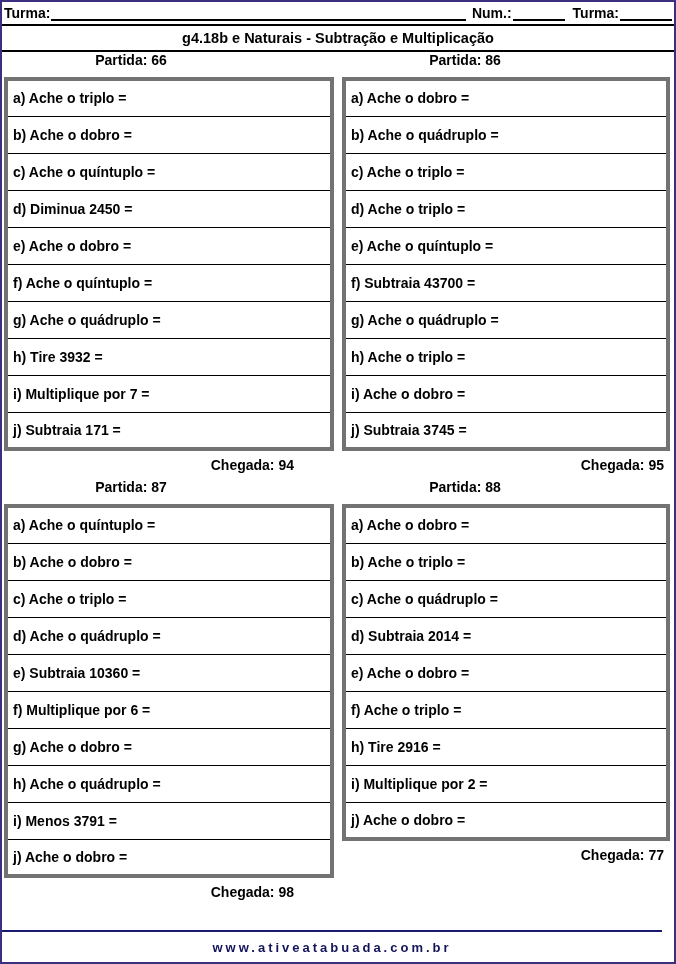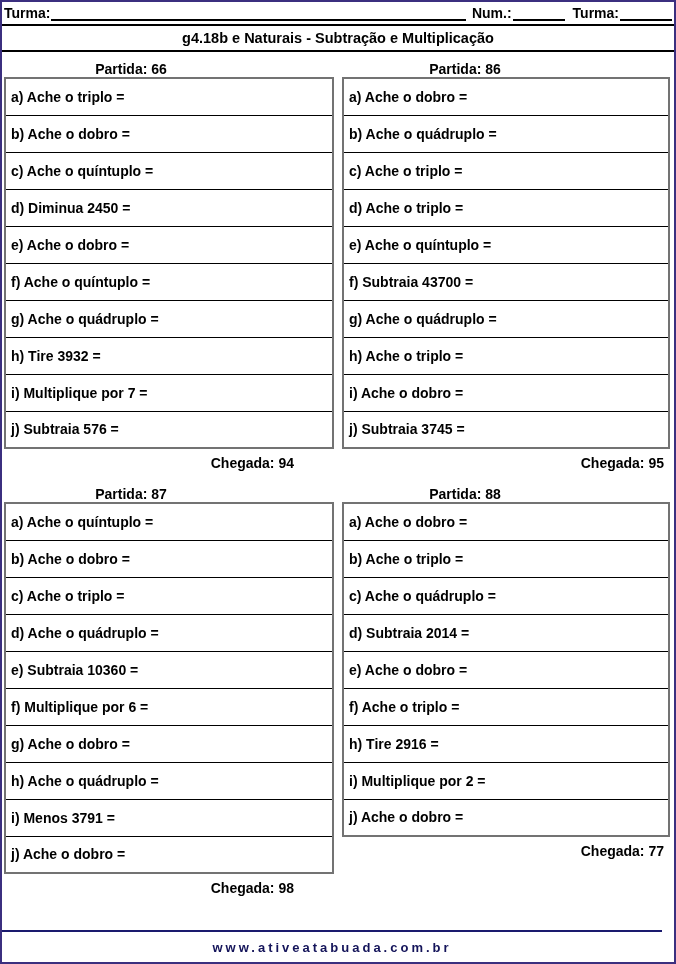--- a/index.html
+++ b/index.html
@@ -65,21 +65,21 @@
   .block {
     box-sizing: border-box;
     padding: 0;
   }
   .block.right { border-left: 0; }
 
   .partida {
     height: 25px;
     box-sizing: border-box;
     display: flex;
-    align-items: flex-end;
+    align-items: flex-start;
     justify-content: center;
     font-size: 14px;
     font-weight: bold;
     color: #000;
     padding-right: 78px;
   }
   .chegada {
     height: 28px;
     box-sizing: border-box;
     display: flex;
@@ -88,21 +88,21 @@
     font-size: 14px;
     font-weight: bold;
     color: #000;
     padding-right: 44px;
     margin-left: 41px;
   }
   .block.right .chegada { padding-right: 10px; }
   .block.right .partida { padding-right: 82px; }
 
   .qtable {
-    border: 2px solid #737373;
+    border: 4px solid #737373;
     border-collapse: collapse;
     width: 330px;
     margin: 0 0 0 2px;
   }
   .block.right .qtable { margin-left: 4px; width: 328px; }
   .qtable .qrow td {
     border: 1px solid #000;
     height: 37px;
     box-sizing: border-box;
     padding: 0 0 0 5px;
@@ -178,21 +178,21 @@
         <tr class="qrow">
               <td>g) Ache o quádruplo  =</td>
             </tr>
         <tr class="qrow">
               <td>h) Tire 3932 =</td>
             </tr>
         <tr class="qrow">
               <td>i) Multiplique por 7 =</td>
             </tr>
         <tr class="qrow">
-              <td>j) Subtraia 576 =</td>
+              <td>j) Subtraia 171 =</td>
             </tr>
       </tbody>
         </table>
       <div class="chegada">
         <span>Chegada:</span>&nbsp;
         <span>94</span>
       </div>
     </div>
 
     <div class="block right">

